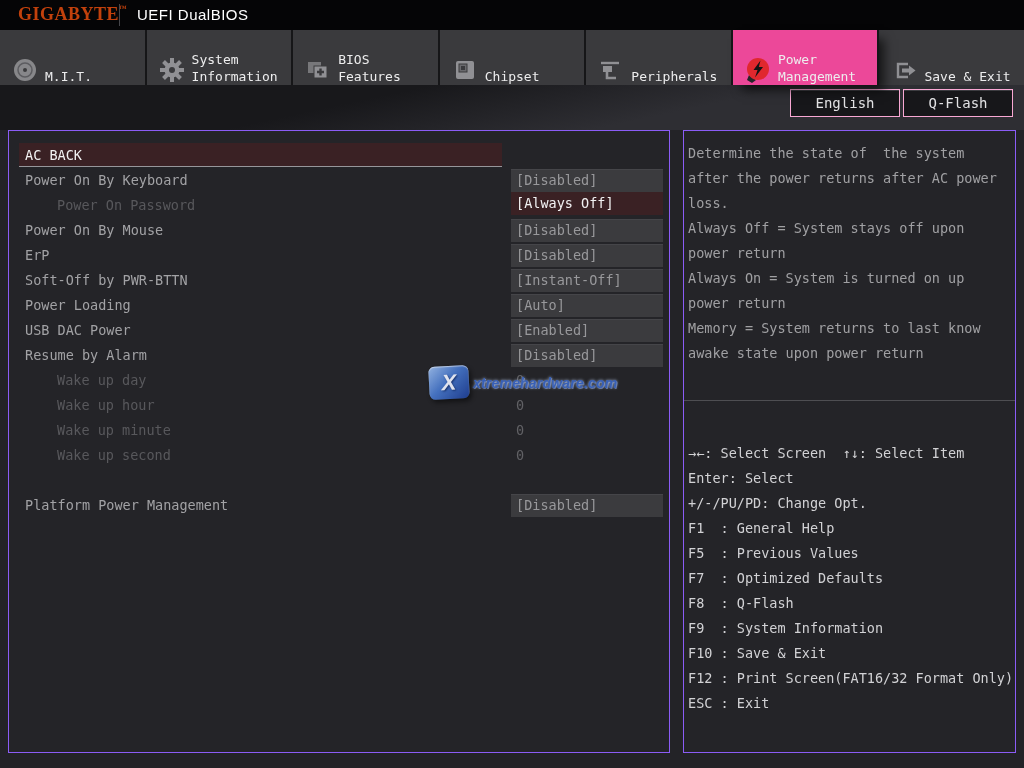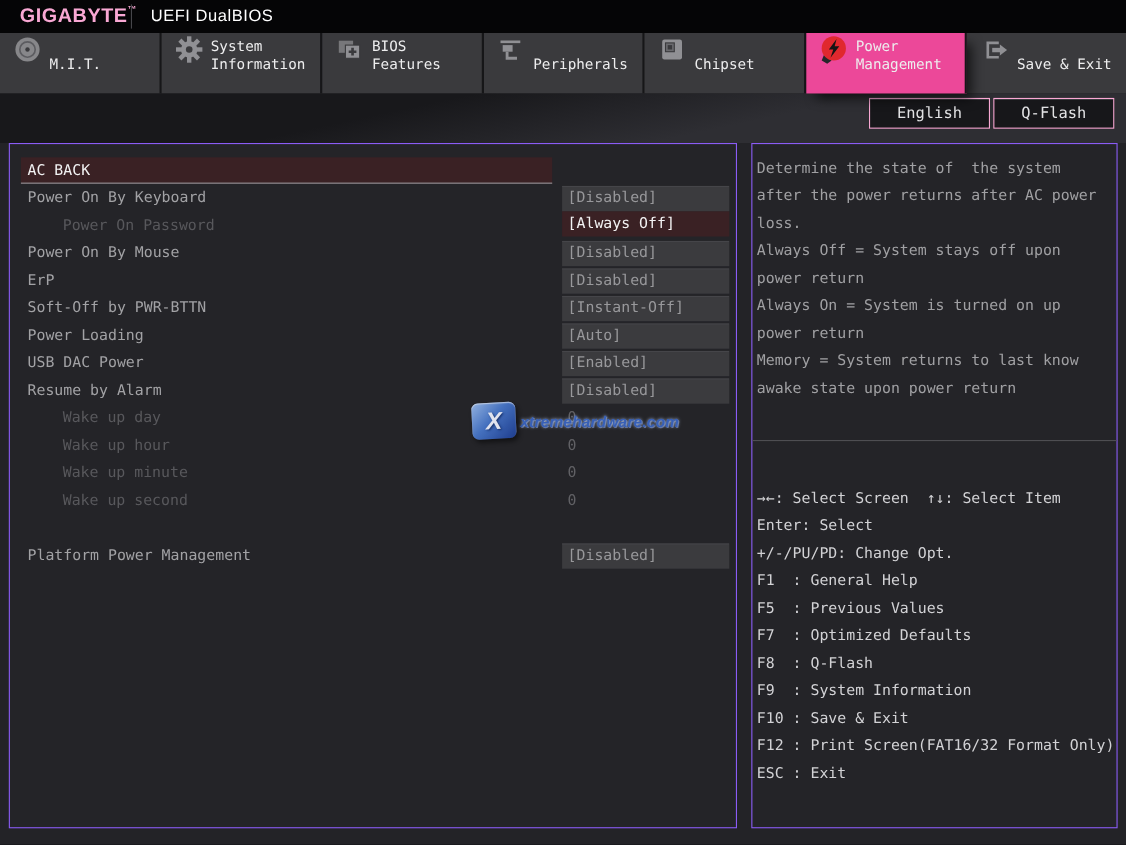--- a/index.html
+++ b/index.html
@@ -1,31 +1,31 @@
 <!DOCTYPE html>
 <html><head>
 <meta charset="utf-8">
 <style>
   html,body{margin:0;padding:0;background:#101013;}
   .stage{position:relative;width:1024px;height:768px;background:#232327;overflow:hidden;
          font-family:"DejaVu Sans Mono",monospace;}
 
   
   .topbar{position:absolute;left:0;top:0;width:1024px;height:30px;background:#050506;}
-  .brand{position:absolute;left:18px;top:4px;font-family:Liberation Sans, sans-serif;
-         font-weight:bold;font-size:18px;letter-spacing:.5px;color:#f9a8d4;}
+  .brand{position:absolute;left:18px;top:4px;font-family:Liberation Serif, serif;
+         font-weight:bold;font-size:18px;letter-spacing:.5px;color:#c2410c;}
   .brand sup{font-size:8px;vertical-align:top;}
   .topdiv{position:absolute;left:119px;top:4px;width:1px;height:22px;background:#46464a;}
   .fwtitle{position:absolute;left:137px;top:6px;font-family:"Liberation Sans",sans-serif;
            font-size:15px;color:#ffffff;letter-spacing:.5px;}
 
   
   .tabbar{position:absolute;left:0;top:30px;width:1024px;height:55px;display:flex;background:#141416;}
   .tab{flex:1 1 0;background:#3a3a3d;border-right:2px solid #161618;display:flex;
-       align-items:flex-start;padding-left:10px;box-sizing:border-box;cursor:default;position:relative;}
+       align-items:flex-end;padding-left:10px;box-sizing:border-box;cursor:default;position:relative;}
   .tab:last-child{border-right:none;}
   .tab.selected{background:#ec4899;box-shadow:7px 7px 10px -2px rgba(0,0,0,.65);z-index:2;}
   .tabicon{width:30px;height:30px;margin-right:5px;flex:0 0 30px;}
   .tabtext{display:flex;flex-direction:column;justify-content:flex-end;height:38px;}
   .tabtext div{font-size:13px;line-height:17px;color:#ededee;white-space:pre;}
 
   
   .band{position:absolute;left:0;top:85px;width:1024px;height:45px;
         background:linear-gradient(168deg,#18181b 35%,#2e2e33 65%);}
   .bandbtn{position:absolute;top:89px;height:28px;width:110px;background:#17171a;
@@ -125,39 +125,39 @@
         <path d="M17.5 13.5 v7 M14 17 h7" stroke="#3a3a3d" stroke-width="2.4" fill="none"></path>
       </svg>
       <div class="tabtext">
           <div>BIOS</div>
           <div>Features</div>
         </div>
     </div>
 
     <div class="tab">
       <svg class="tabicon" viewBox="0 0 30 30">
+        <rect x="6" y="6" width="18" height="18" rx="2" fill="#909094"></rect>
+        <rect x="9" y="9" width="8" height="8" fill="#6a6a6e" stroke="#3a3a3d" stroke-width="1"></rect>
+        <rect x="11" y="11" width="4" height="4" fill="#3a3a3d"></rect>
+      </svg>
+      <div class="tabtext">
+          <div></div>
+          <div>Chipset</div>
+        </div>
+    </div>
+
+    <div class="tab">
+      <svg class="tabicon" viewBox="0 0 30 30">
         <path d="M5 8 h18" stroke="#909094" stroke-width="2.4" fill="none"></path>
         <rect x="7" y="11" width="9" height="6" fill="#909094"></rect>
         <path d="M11 17 v6 h9" stroke="#909094" stroke-width="2.6" fill="none"></path>
       </svg>
       <div class="tabtext">
           <div></div>
           <div>Peripherals</div>
-        </div>
-    </div>
-
-    <div class="tab">
-      <svg class="tabicon" viewBox="0 0 30 30">
-        <rect x="6" y="6" width="18" height="18" rx="2" fill="#909094"></rect>
-        <rect x="9" y="9" width="8" height="8" fill="#6a6a6e" stroke="#3a3a3d" stroke-width="1"></rect>
-        <rect x="11" y="11" width="4" height="4" fill="#3a3a3d"></rect>
-      </svg>
-      <div class="tabtext">
-          <div></div>
-          <div>Chipset</div>
         </div>
     </div>
 
     <div class="tab selected">
       <svg class="tabicon" viewBox="0 0 30 30">
         <polygon points="6,20 13,25 9,28 4,25" fill="#26262a"></polygon>
         <circle cx="15" cy="14" r="11" fill="#e0282e"></circle>
         <polygon points="17.5,5.5 10.5,15 14.5,15 12,22.5 20,12 15.8,12" fill="#141414"></polygon>
       </svg>
       <div class="tabtext">

